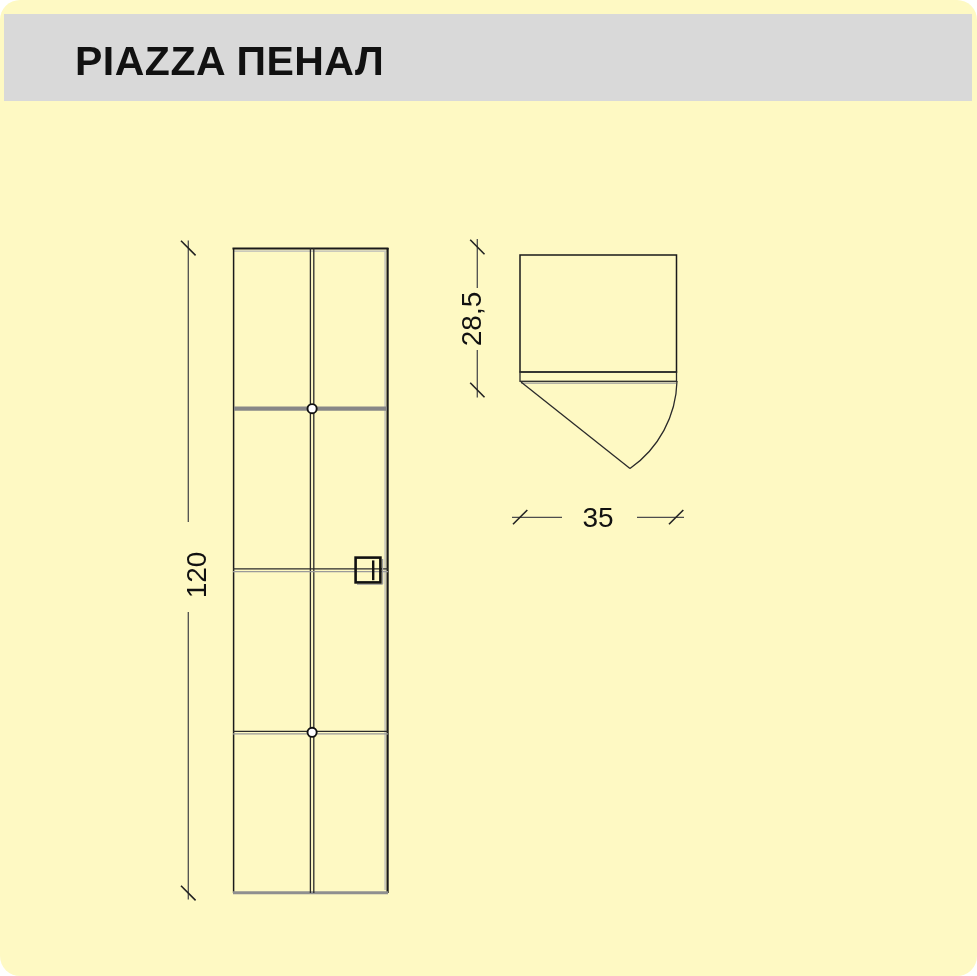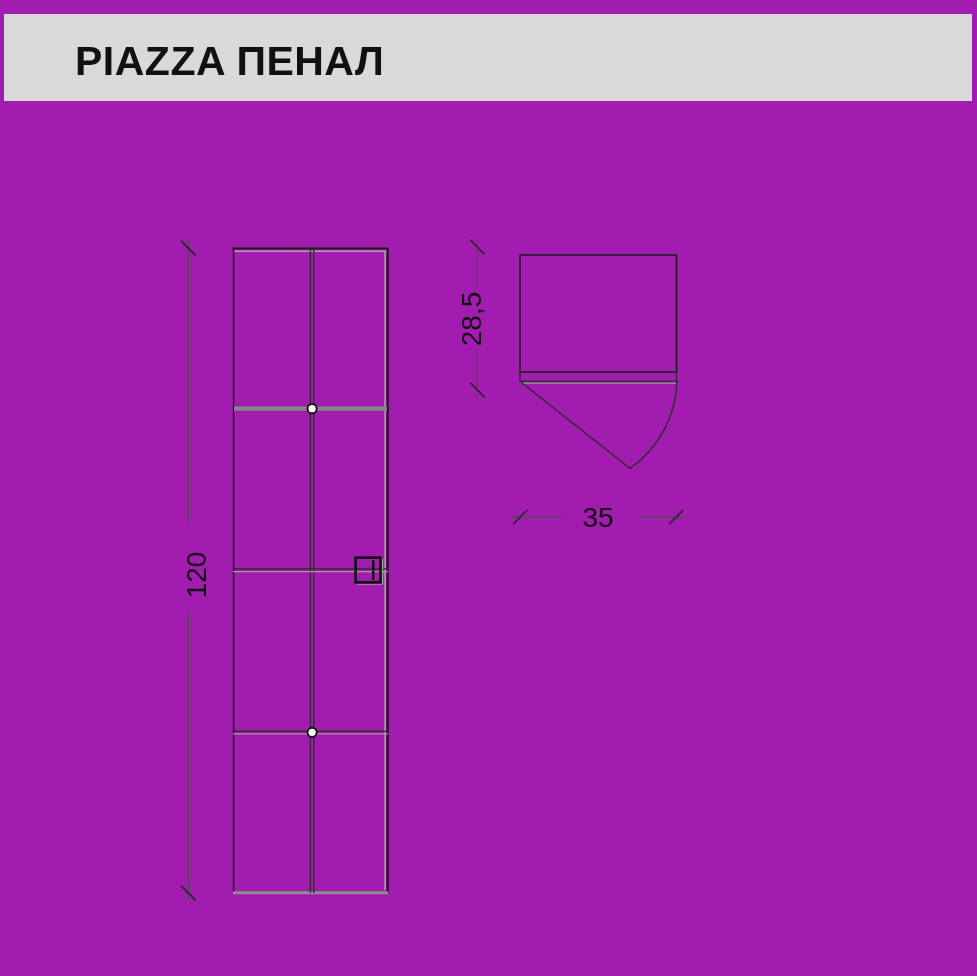--- a/index.html
+++ b/index.html
@@ -1,17 +1,17 @@
 <!DOCTYPE html>
 <html><head>
 <meta charset="utf-8">
 <style>
   html,body{margin:0;padding:0;background:#ffffff;}
   body{width:977px;height:976px;font-family:"Liberation Sans",sans-serif;}
-  .page{position:relative;width:977px;height:976px;background:#a21caf;overflow:hidden;}
+  .page{position:relative;width:977px;height:976px;background:#fef9c3;overflow:hidden;border-radius:20px;}
 
   .header{
     position:absolute;left:4px;top:14px;width:968px;height:87px;
     background:#d9d9d9;display:flex;align-items:center;
     box-sizing:border-box;padding-left:71px;
   }
   .title{
     margin:0;position:relative;top:4px;
     font-size:41px;font-weight:700;color:#111111;letter-spacing:0.5px;
     font-family:"Liberation Sans",sans-serif;white-space:nowrap;

